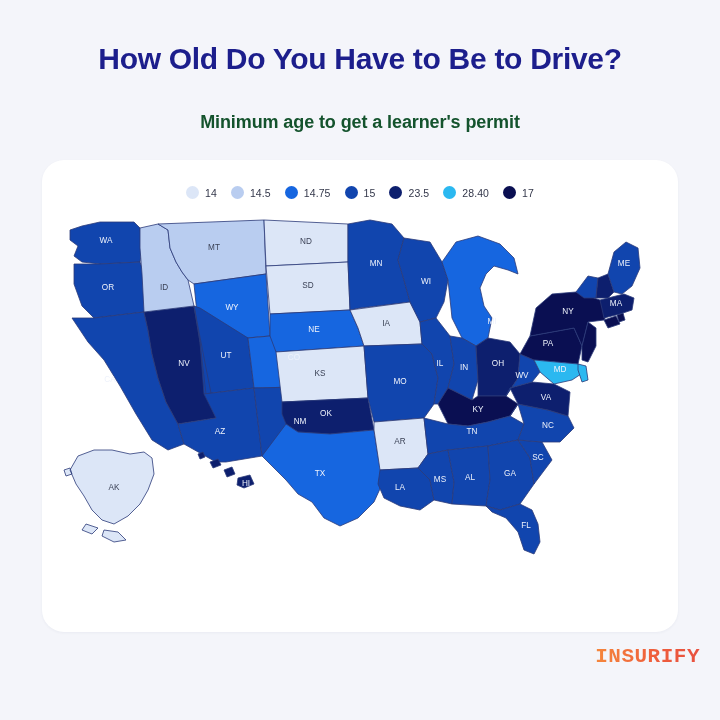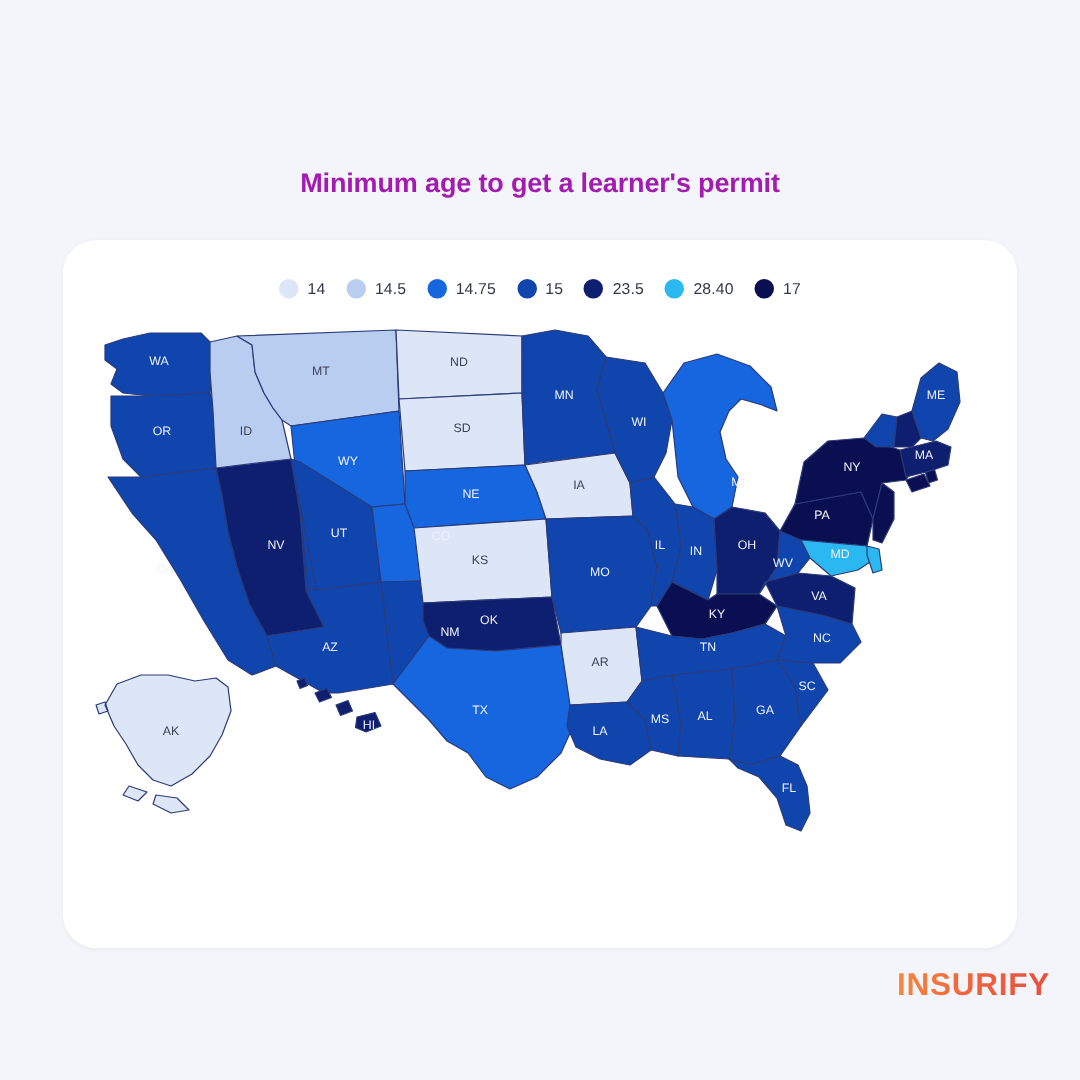--- a/index.html
+++ b/index.html
@@ -14,21 +14,21 @@
   .title{
     position:absolute;top:42px;left:0;width:720px;
     text-align:center;
     font-size:30px;font-weight:bold;letter-spacing:-0.3px;
     color:#1c1e8c;
   }
   .subtitle{
     position:absolute;top:112px;left:0;width:720px;
     text-align:center;
     font-size:18px;font-weight:bold;letter-spacing:-0.1px;
-    color:#a21caf;
+    color:#14532d;
   }
 
   .card{
     position:absolute;left:42px;top:160px;
     width:636px;height:472px;
     background:#ffffff;
     border-radius:22px;
     box-shadow:0 1px 3px rgba(40,50,90,.05);
   }
 
@@ -58,34 +58,35 @@
     font-size:8.2px;
     fill:#eef2fb;
     text-anchor:middle;
     paint-order:stroke;
   }
   .stlabel.dark{fill:#3b4256;}
 
   .logo{
     position:absolute;left:0;top:645px;width:700px;
     text-align:right;
-    font-size:21px;font-weight:bold;letter-spacing:.5px;
+    font-size:21px;font-weight:bold;letter-spacing:.5px;font-family:Liberation Mono, monospace;
   }
   .logo span{
     background:linear-gradient(90deg,#f5873c 0%,#ef5f3c 55%,#e8503f 100%);
     -webkit-background-clip:text;background-clip:text;
     color:transparent;
     -webkit-text-fill-color:transparent;
   }
 </style>
 </head>
 <body>
 
 <div class="poster">
 
+  <div class="title">How Old Do You Have to Be to Drive?</div>
   <div class="subtitle">Minimum age to get a learner's permit</div>
 
   <div class="card">
 
     <div class="legend" id="legend">
         <div class="legend-item">
           <span class="legend-dot" style="background: rgb(220, 230, 247);"></span>
           <span class="legend-label">14</span>
         </div>
         <div class="legend-item">

